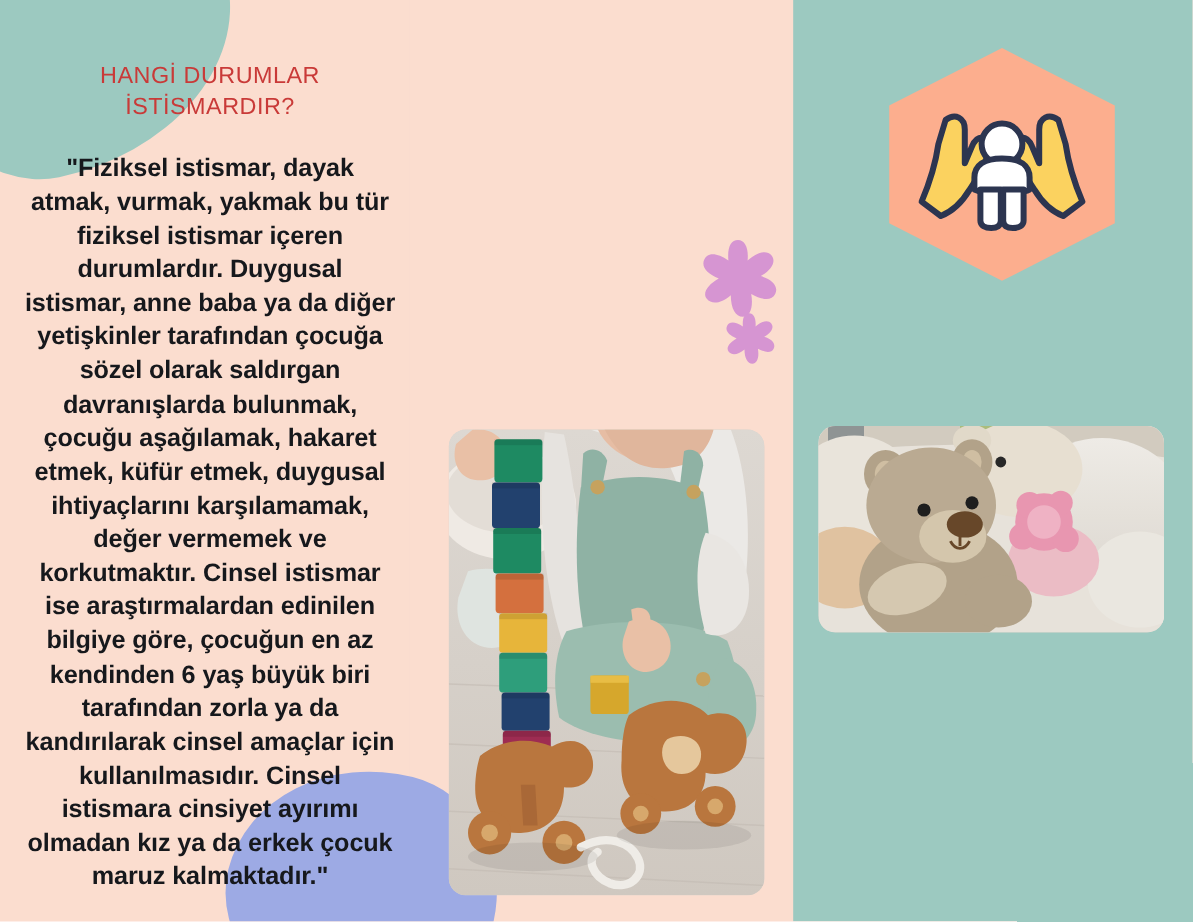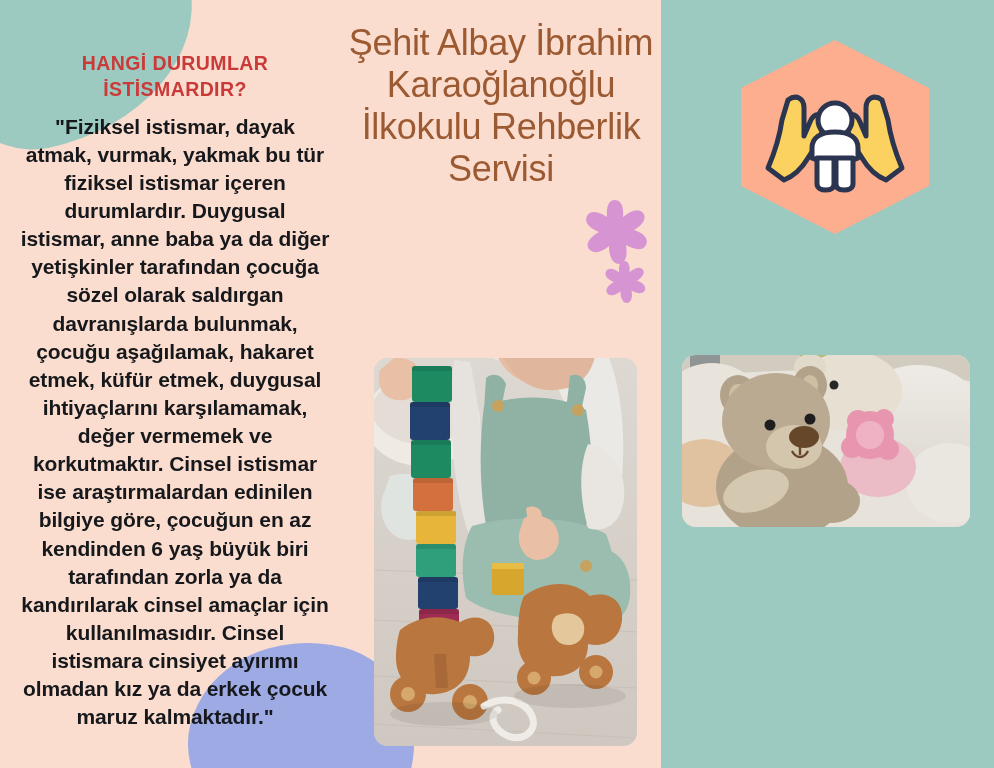--- a/index.html
+++ b/index.html
@@ -17,22 +17,22 @@
     background:#9CC9C0;
     border-radius:48% 52% 60% 40% / 44% 56% 44% 56%;
     transform:rotate(-12deg);}
   .blob-purple{position:absolute;left:188px;top:640px;width:225px;height:215px;
     background:#9DAAE4;
     border-radius:58% 42% 40% 60% / 52% 48% 52% 48%;
     transform:rotate(14deg);}
 
   
   .left-inner{position:absolute;left:20px;top:50px;width:310px;text-align:center;}
-  .kicker{color:#C93A38;font-size:19.5px;font-weight:bold;line-height:1.35;
-    letter-spacing:.4px;margin:0 0 10px 0;}
+  .kicker{color:#C93A38;font-size:19.5px;font-weight:normal;line-height:1.35;
+    letter-spacing:.4px;margin:0 0 24px 0;}
   .body-copy{color:#16181C;font-size:21px;font-weight:bold;line-height:1.34;
     margin:0;letter-spacing:-.1px;}
 
   
   .title{position:absolute;left:341px;top:22px;width:320px;text-align:center;
     color:#9C5A33;font-size:36px;line-height:1.17;font-weight:normal;letter-spacing:-.3px;}
 
   
   .flower{position:absolute;}
   .flower svg{display:block;}
@@ -59,21 +59,20 @@
   <div class="panel-right"></div>
 
   <div class="blob-teal"></div>
   <div class="blob-purple"></div>
 
   <div class="left-inner">
     <p class="kicker">HANGİ DURUMLAR İSTİSMARDIR?</p>
     <p class="body-copy">"Fiziksel istismar, dayak atmak, vurmak, yakmak bu tür fiziksel istismar içeren durumlardır. Duygusal istismar, anne baba ya da diğer yetişkinler tarafından çocuğa sözel olarak saldırgan davranışlarda bulunmak, çocuğu aşağılamak, hakaret etmek, küfür etmek, duygusal ihtiyaçlarını karşılamamak, değer vermemek ve korkutmaktır. Cinsel istismar ise araştırmalardan edinilen bilgiye göre, çocuğun en az kendinden 6 yaş büyük biri tarafından zorla ya da kandırılarak cinsel amaçlar için kullanılmasıdır. Cinsel istismara cinsiyet ayırımı olmadan kız ya da erkek çocuk maruz kalmaktadır."</p>
   </div>
 
-  <div class="title">Şehit Albay İbrahim Karaoğlanoğlu İlkokulu Rehberlik Servisi</div>
 
   <div class="flower" style="left:581px;top:196px;">
     <svg width="70" height="72" viewBox="0 0 70 72">
       <g fill="#D695D2">
         <path d="M34 4 C40 4 43 11 42 21 C50 14 58 12 62 17 C66 22 62 29 53 34
                  C63 37 68 43 65 49 C62 55 54 54 45 49 C47 60 44 68 38 68
                  C32 68 28 61 28 50 C20 57 12 58 8 53 C4 48 9 41 18 36
                  C8 32 3 26 6 20 C9 14 17 15 26 21 C25 10 28 4 34 4 Z"></path>
       </g>
     </svg>

